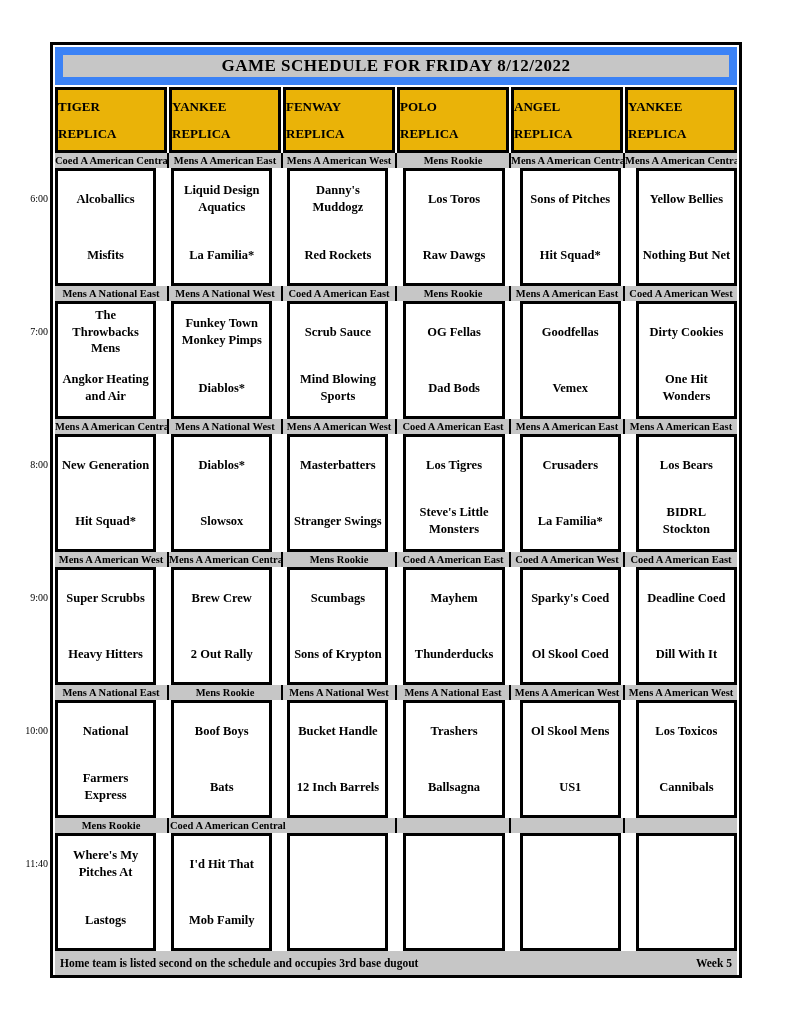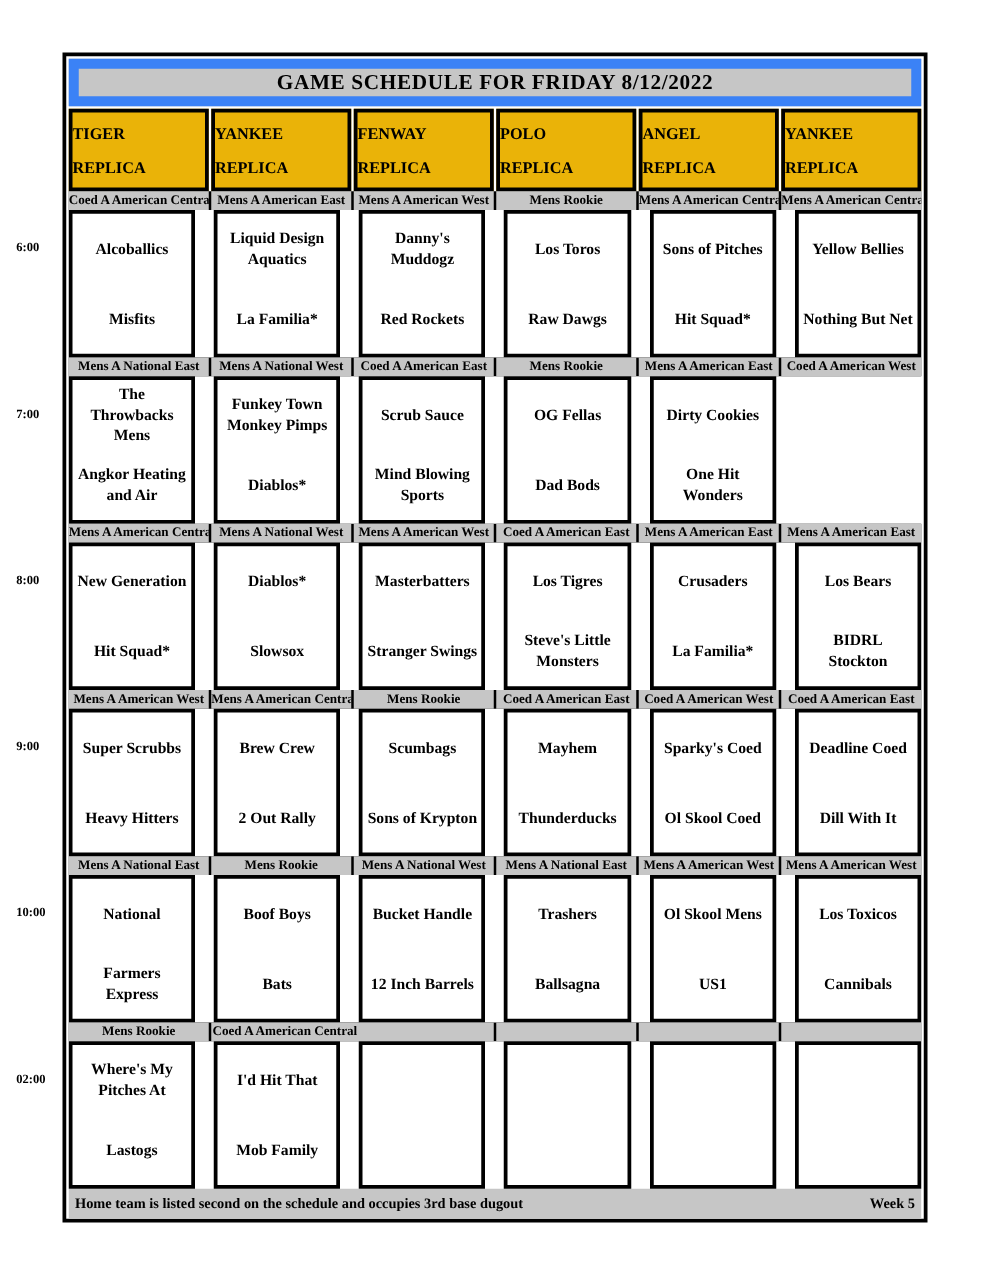--- a/index.html
+++ b/index.html
@@ -3,21 +3,21 @@
 <meta charset="utf-8">
 <style>
   html,body{margin:0;padding:0;background:#fff;}
   body{width:791px;height:1024px;font-family:"Liberation Serif","DejaVu Serif",serif;color:#000;}
   .page{position:relative;width:791px;height:1024px;background:#fff;overflow:hidden;}
   .table{position:absolute;left:50px;top:42px;width:692px;box-sizing:border-box;border:3px solid #000;background:#fff;}
   .title-row{margin:2px 2px 0 2px;height:22px;line-height:22px;background:#c6c6c6;border:8px solid #3b82f6;text-align:center;font-weight:bold;font-size:17px;letter-spacing:.5px;}
   .header-row{display:grid;grid-template-columns:repeat(6,1fr);gap:2px;margin:2px 2px 0 2px;}
   .header-cell{box-sizing:border-box;height:66px;background:#eab308;border:3px solid #000;display:flex;flex-direction:column;justify-content:center;align-items:flex-start;gap:11px;font-weight:bold;font-size:13px;text-align:center;}
   .hour-block{position:relative;}
-  .time-label{position:absolute;left:-40px;top:40px;width:35px;font-weight:bold;font-size:10px;}
+  .time-label{position:absolute;left:-40px;top:40px;width:35px;text-align:right;font-weight:normal;font-size:10px;}
   .league-row{display:grid;grid-template-columns:repeat(6,1fr);gap:2px;margin:0 2px;background:#000;}
   .league-cell{background:#c6c6c6;height:15px;line-height:15px;text-align:center;font-weight:bold;font-size:10.5px;white-space:nowrap;overflow:hidden;}
   .league-cell.span2{grid-column:span 2;text-align:left;padding-left:1px;}
   .game-row{display:grid;grid-template-columns:repeat(6,1fr);gap:15px;margin:0 2px;}
   .game-cell{box-sizing:border-box;height:118px;background:#fff;border:3px solid #000;display:flex;flex-direction:column;}
   .team{flex:1;display:flex;align-items:center;justify-content:center;text-align:center;font-weight:bold;font-size:12.5px;line-height:1.35;padding:0 3px;}
   .footer-row{margin:0 2px;height:24px;background:#c6c6c6;display:flex;align-items:center;justify-content:space-between;padding:0 5px;font-weight:bold;font-size:11.5px;text-align:right;}
 </style>
 </head>
 <body>
@@ -113,20 +113,24 @@
         </div>
         <div class="game-cell">
           <div class="team">Scrub Sauce</div>
           <div class="team">Mind Blowing Sports</div>
         </div>
         <div class="game-cell">
           <div class="team">OG Fellas</div>
           <div class="team">Dad Bods</div>
         </div>
         <div class="game-cell">
+          <div class="team">Goodfellas</div>
+          <div class="team">Vemex</div>
+        </div>
+        <div class="game-cell">
           <div class="team">Dirty Cookies</div>
           <div class="team">One Hit Wonders</div>
         </div>
       </div>
     </div>
 
     <div class="hour-block">
       <div class="time-label">8:00</div>
       <div class="league-row">
         <div class="league-cell">Mens A American Central</div>
@@ -234,21 +238,21 @@
           <div class="team">US1</div>
         </div>
         <div class="game-cell">
           <div class="team">Los Toxicos</div>
           <div class="team">Cannibals</div>
         </div>
       </div>
     </div>
 
     <div class="hour-block">
-      <div class="time-label">02:00</div>
+      <div class="time-label">11:40</div>
       <div class="league-row">
         <div class="league-cell">Mens Rookie</div>
         <div class="league-cell span2">Coed A American Central</div>
         <div class="league-cell"></div>
         <div class="league-cell"></div>
         <div class="league-cell"></div>
       </div>
       <div class="game-row">
         <div class="game-cell">
           <div class="team">Where's My Pitches At</div>

